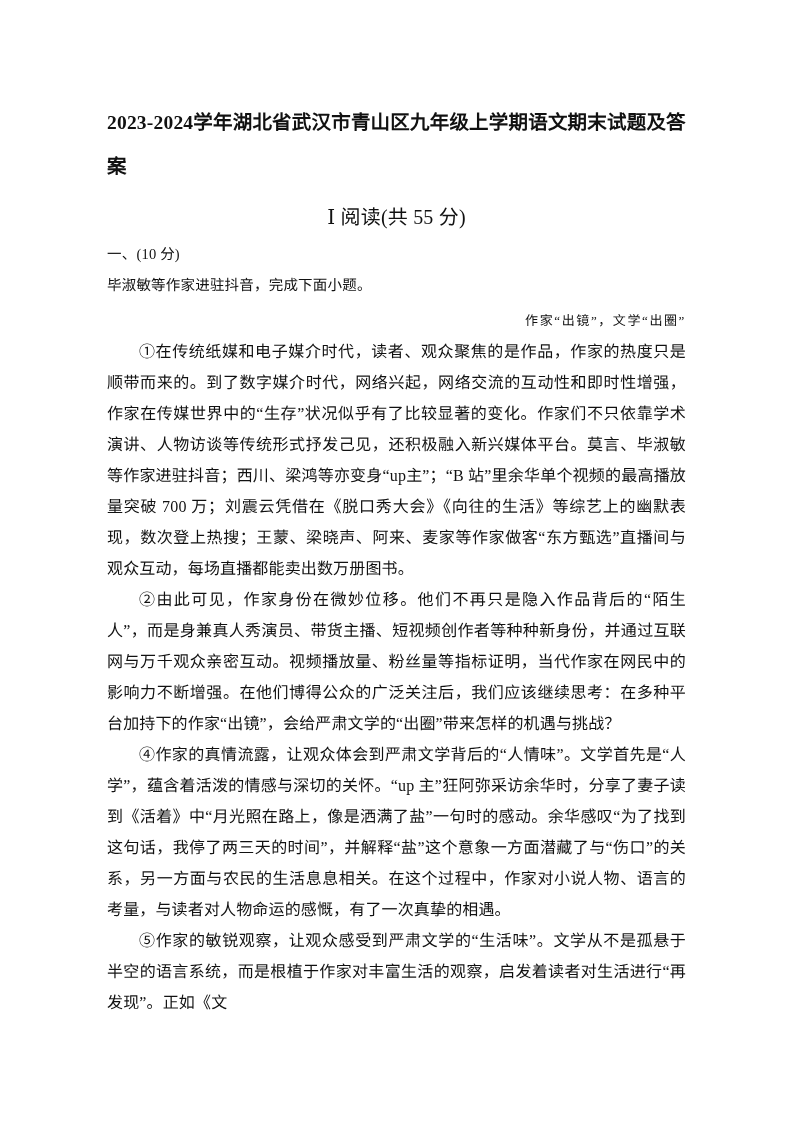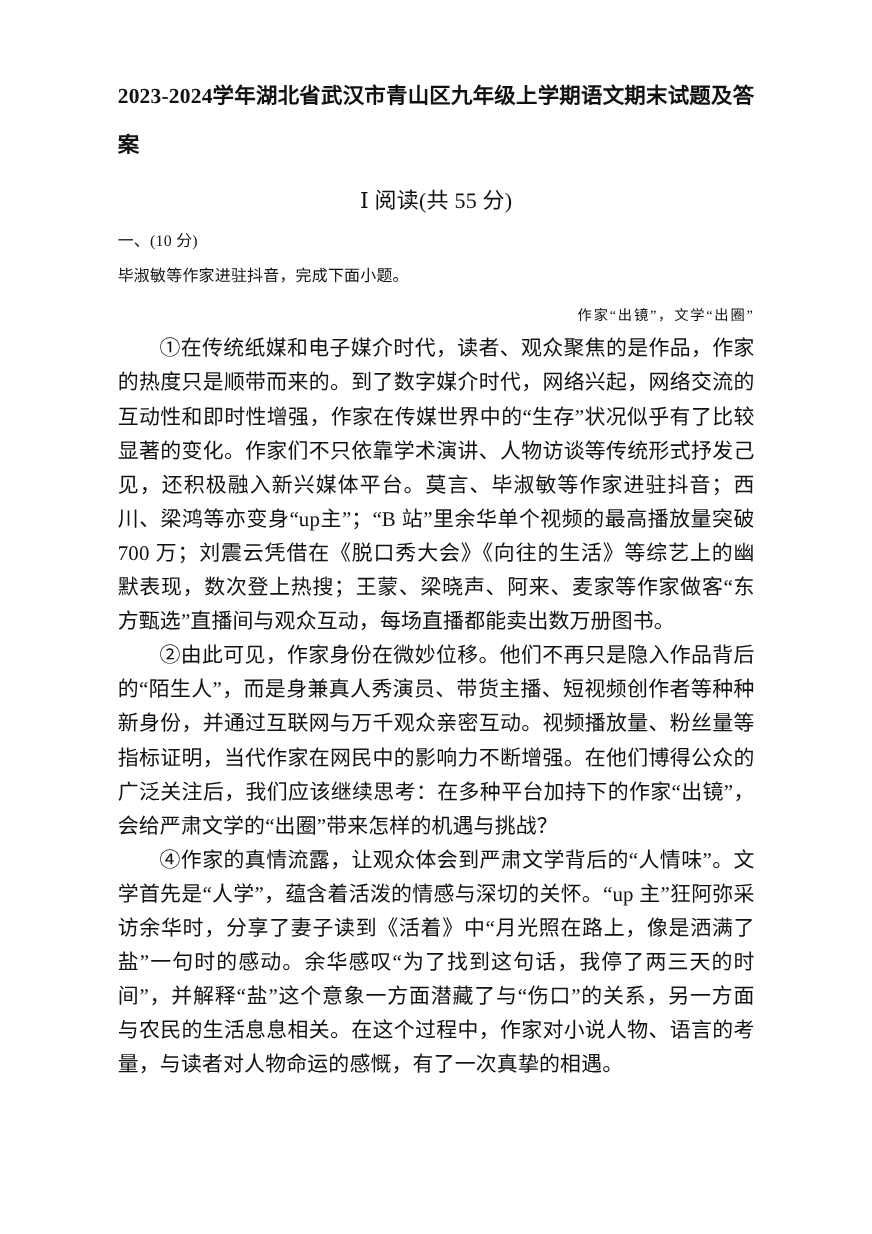--- a/index.html
+++ b/index.html
@@ -27,21 +27,21 @@
     left: 107px;
     top: 0;
     width: 579px;
   }
   .doc-title {
     font-size: 19.5px;
     font-weight: bold;
     line-height: 44px;
     letter-spacing: 0.2px;
     margin: 0;
-    padding-top: 67px;
+    padding-top: 101px;
     text-align: left;
     word-break: break-all;
   }
   .section-heading {
     font-size: 20px;
     line-height: 31px;
     text-align: center;
     margin: 0;
     padding-top: 13px;
     letter-spacing: 0.2px;
@@ -63,21 +63,21 @@
   }
   .article-title {
     font-size: 13px;
     line-height: 31px;
     text-align: right;
     margin: 0;
     padding-top: 4px;
     letter-spacing: 1.6px;
   }
   .para {
-    font-size: 19px;
+    font-size: 16px;
     line-height: 31px;
     margin: 0;
     text-align: justify;
     text-align-last: left;
     text-justify: inter-ideograph;
     text-indent: 2em;
     letter-spacing: 0.15px;
     word-break: break-all;
   }
 </style>
@@ -97,15 +97,16 @@
 
     <div class="article-title">作家“出镜”，文学“出圈”</div>
 
     <p class="para">①在传统纸媒和电子媒介时代，读者、观众聚焦的是作品，作家的热度只是顺带而来的。到了数字媒介时代，网络兴起，网络交流的互动性和即时性增强，作家在传媒世界中的“生存”状况似乎有了比较显著的变化。作家们不只依靠学术演讲、人物访谈等传统形式抒发己见，还积极融入新兴媒体平台。莫言、毕淑敏等作家进驻抖音；西川、梁鸿等亦变身“up主”；“B 站”里余华单个视频的最高播放量突破 700 万；刘震云凭借在《脱口秀大会》《向往的生活》等综艺上的幽默表现，数次登上热搜；王蒙、梁晓声、阿来、麦家等作家做客“东方甄选”直播间与观众互动，每场直播都能卖出数万册图书。</p>
 
     <p class="para">②由此可见，作家身份在微妙位移。他们不再只是隐入作品背后的“陌生人”，而是身兼真人秀演员、带货主播、短视频创作者等种种新身份，并通过互联网与万千观众亲密互动。视频播放量、粉丝量等指标证明，当代作家在网民中的影响力不断增强。在他们博得公众的广泛关注后，我们应该继续思考：在多种平台加持下的作家“出镜”，会给严肃文学的“出圈”带来怎样的机遇与挑战？</p>
 
 
     <p class="para">④作家的真情流露，让观众体会到严肃文学背后的“人情味”。文学首先是“人学”，蕴含着活泼的情感与深切的关怀。“up 主”狂阿弥采访余华时，分享了妻子读到《活着》中“月光照在路上，像是洒满了盐”一句时的感动。余华感叹“为了找到这句话，我停了两三天的时间”，并解释“盐”这个意象一方面潜藏了与“伤口”的关系，另一方面与农民的生活息息相关。在这个过程中，作家对小说人物、语言的考量，与读者对人物命运的感慨，有了一次真挚的相遇。</p>
 
+    <p class="para">⑤作家的敏锐观察，让观众感受到严肃文学的“生活味”。文学从不是孤悬于半空的语言系统，而是根植于作家对丰富生活的观察，启发着读者对生活进行“再发现”。正如《文</p>
 
   </div>
 </div>
 
 </body></html>

